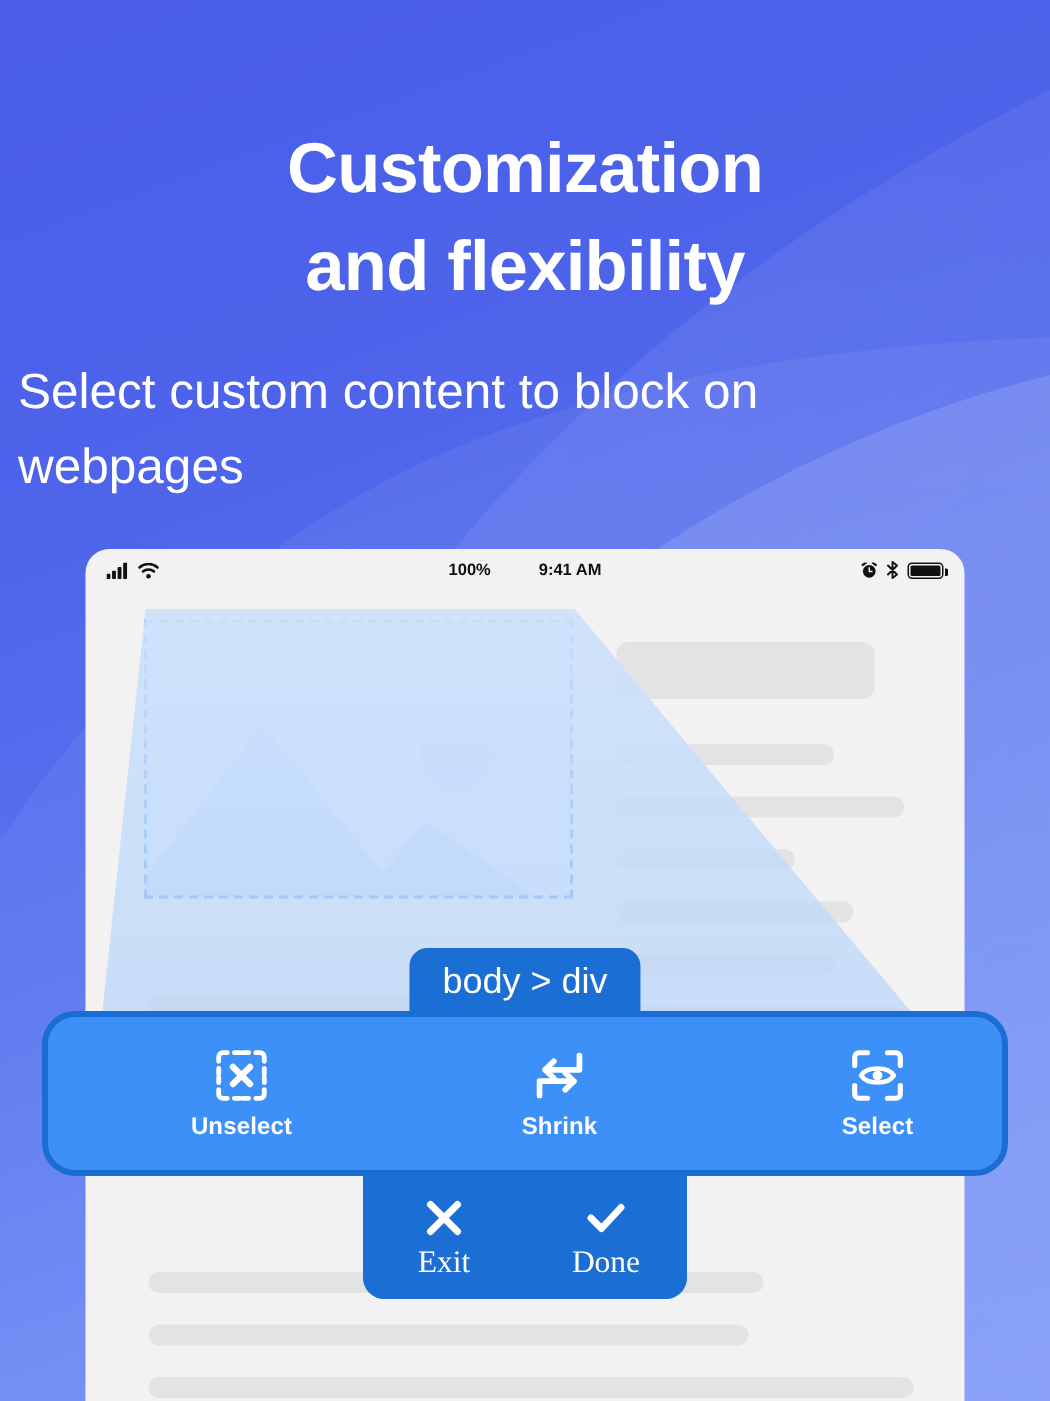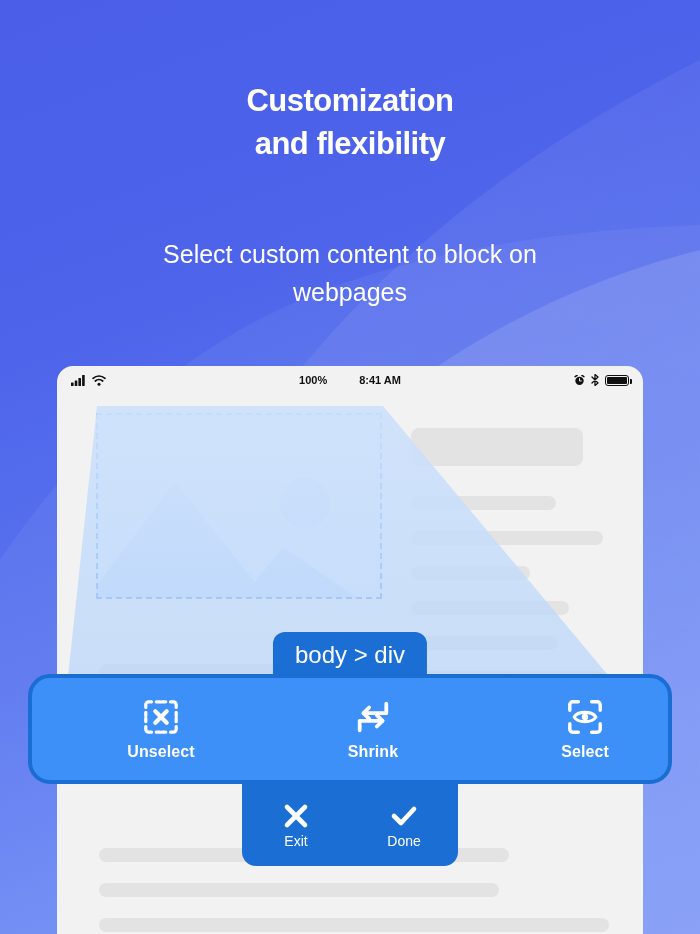--- a/index.html
+++ b/index.html
@@ -22,34 +22,33 @@
   
   .bg-curves { position: absolute; inset: 0; width: 700px; height: 934px; }
 
   
   .headline {
     position: absolute;
     left: 0; right: 0;
     top: 80px;
     text-align: center;
     color: #ffffff;
-    font-size: 31px;
+    font-size: 47px;
     font-weight: bold;
     line-height: 1.38;
     letter-spacing: -0.5px;
     white-space: pre-line;
   }
 
   .subhead {
     position: absolute;
-    left: 0; right: 0;
+    left: 12px; right: 0;
     top: 236px;
-    text-align: center;
     color: #ffffff;
-    font-size: 25px;
+    font-size: 33px;
     font-weight: normal;
     line-height: 1.5;
     white-space: pre-line;
   }
 
   
   .device {
     position: absolute;
     left: 57px;
     top: 366px;
@@ -186,21 +185,21 @@
   .bbtn {
     flex: 1;
     display: flex;
     flex-direction: column;
     align-items: center;
     justify-content: center;
     gap: 2px;
     color: #ffffff;
   }
   .bbtn .ic { width: 30px; height: 30px; display: block; }
-  .bbtn .lb { font-size: 14px; }
+  .bbtn .lb { font-size: 21px; font-family: Liberation Serif, serif; }
 </style>
 </head>
 <body>
 
 <div id="stage">
 
   <svg class="bg-curves" viewBox="0 0 700 934" preserveAspectRatio="none">
     <defs>
       <linearGradient id="gcurve1" x1="0" y1="0" x2="1" y2="1">
         <stop offset="0" stop-color="#ffffff" stop-opacity="0.10"></stop>
@@ -232,21 +231,21 @@
           <rect x="11.1" y="0" width="2.6" height="11" rx="0.6" fill="#111"></rect>
         </svg>
         <svg class="ic" width="14" height="11" viewBox="0 0 14 11">
           <path d="M1 3.3 A9 9 0 0 1 13 3.3" stroke="#111" stroke-width="1.7" fill="none" stroke-linecap="round"></path>
           <path d="M3.3 6 A5.6 5.6 0 0 1 10.7 6" stroke="#111" stroke-width="1.7" fill="none" stroke-linecap="round"></path>
           <circle cx="7" cy="9.2" r="1.5" fill="#111"></circle>
         </svg>
       </div>
       <div class="sb-mid">
         <span>100%</span>
-        <span>8:41 AM</span>
+        <span>9:41 AM</span>
       </div>
       <div class="sb-right">
         <svg width="11" height="11" viewBox="0 0 12 12">
           <circle cx="6" cy="6.4" r="4.6" fill="#111"></circle>
           <path d="M1.2 1.8 L3.4 0.3 M10.8 1.8 L8.6 0.3" stroke="#111" stroke-width="1.6" stroke-linecap="round"></path>
           <path d="M6 3.8 V6.5 H8" stroke="#fff" stroke-width="1" stroke-linecap="round" fill="none"></path>
         </svg>
         <svg width="8" height="12" viewBox="0 0 8 12">
           <path d="M1 3 L7 9 L4 11.4 V0.6 L7 3 L1 9" stroke="#111" stroke-width="1.3" fill="none" stroke-linejoin="round" stroke-linecap="round"></path>
         </svg>

